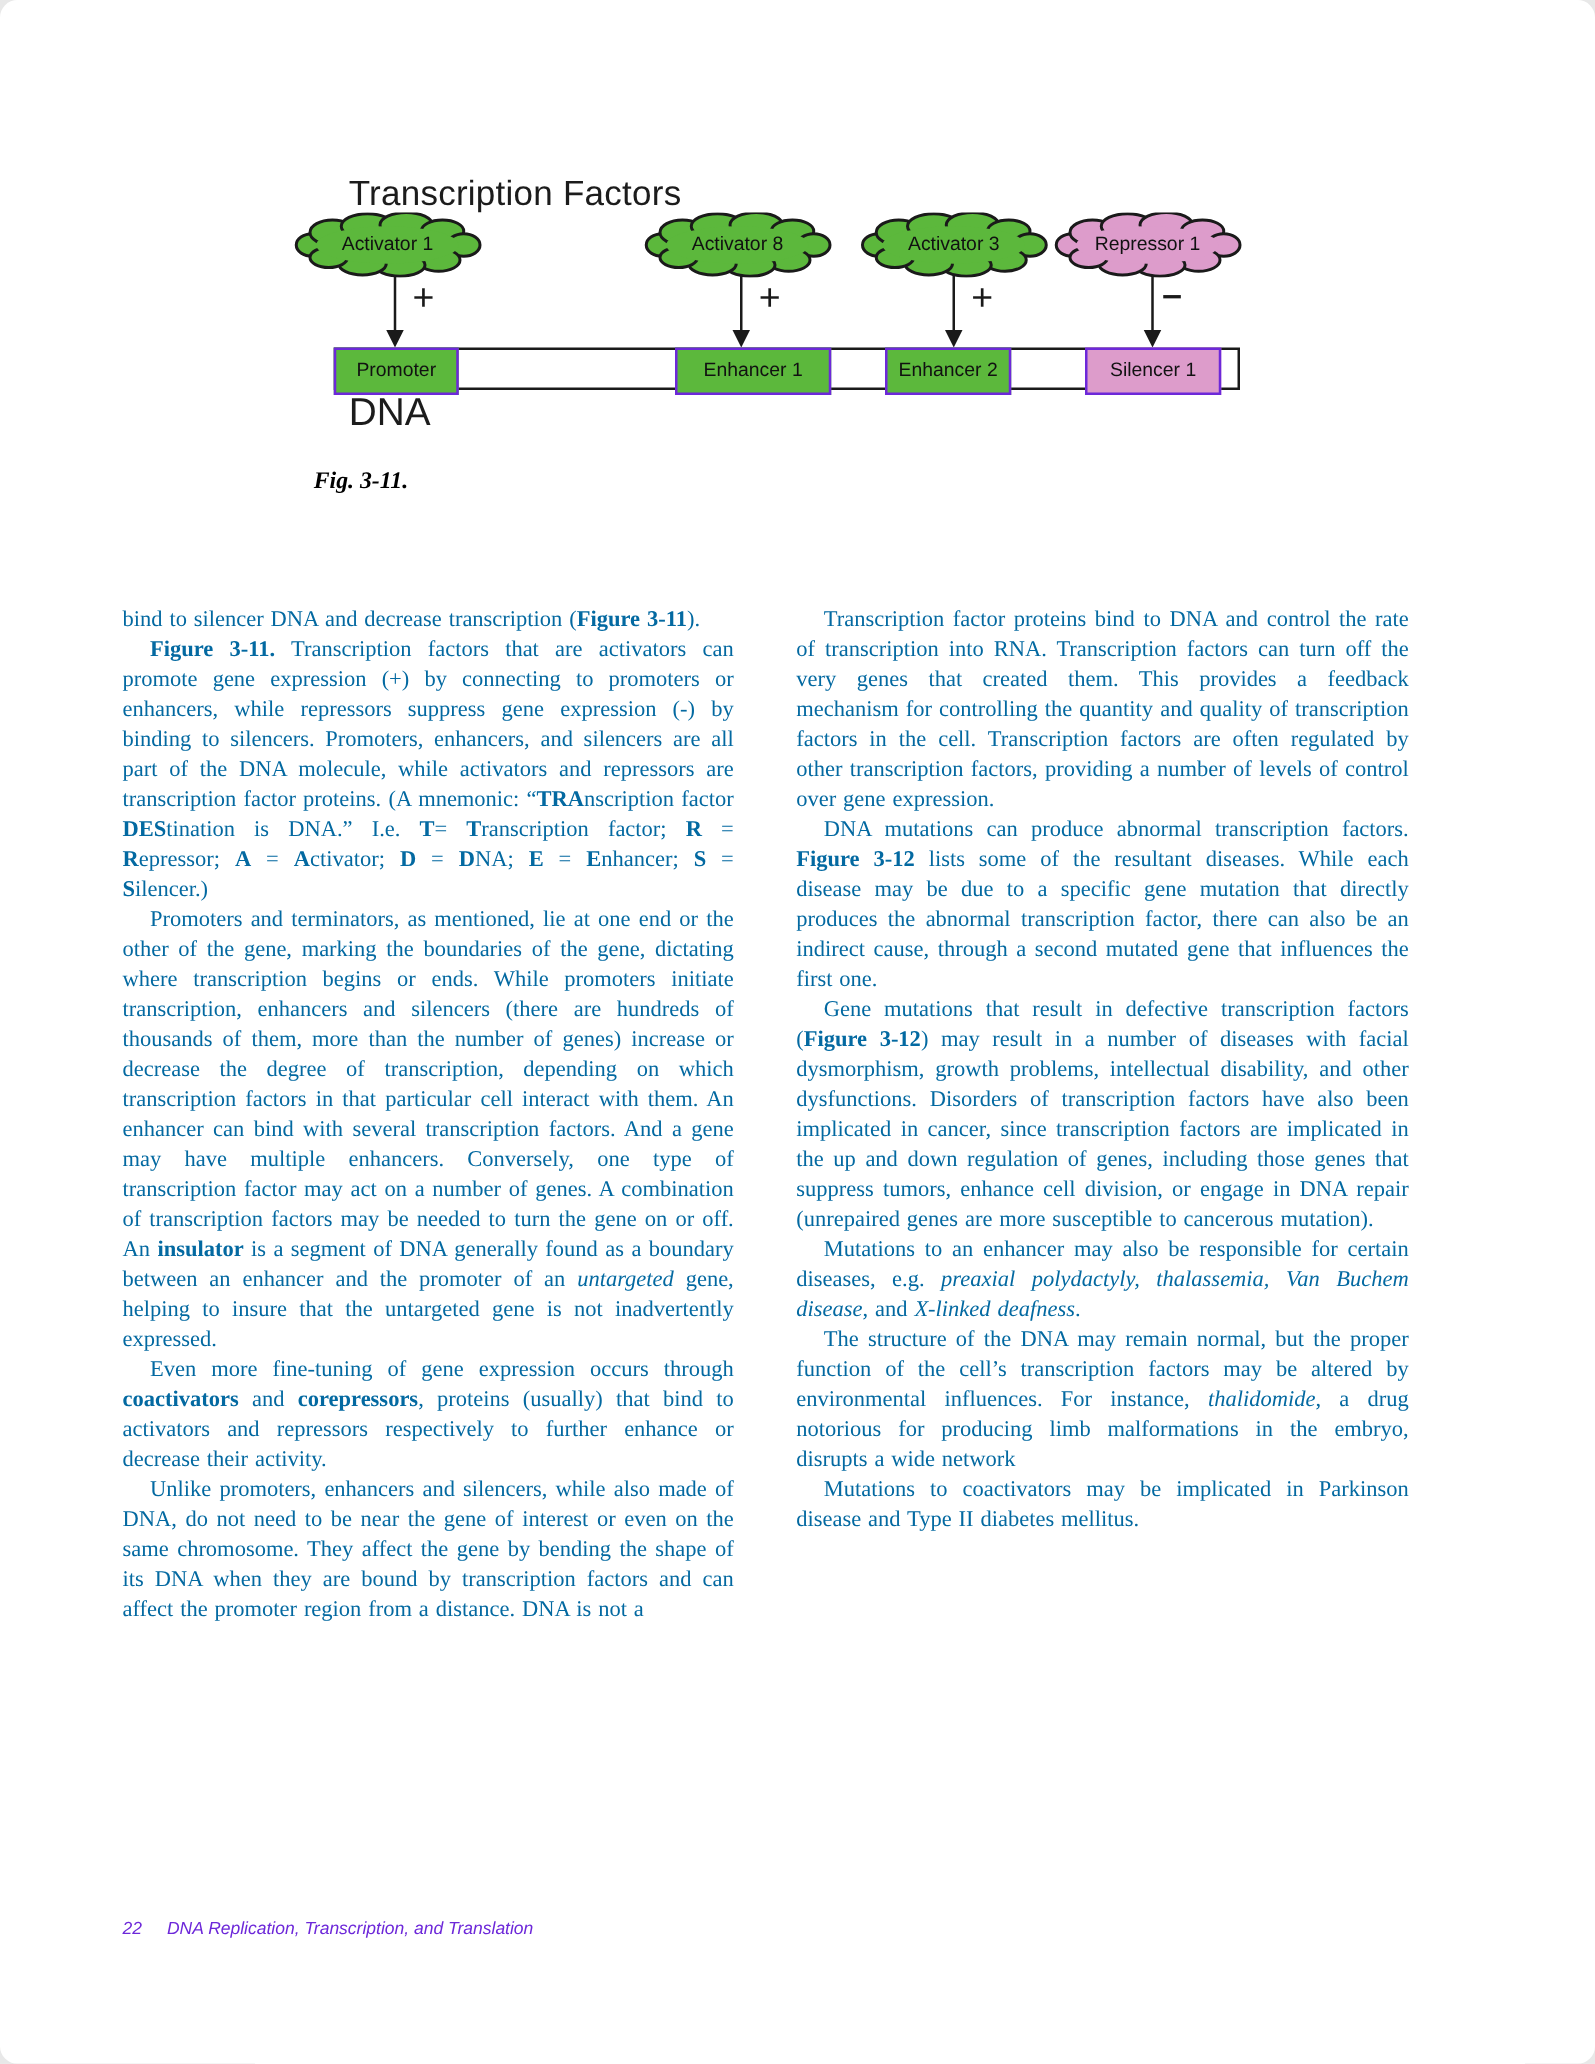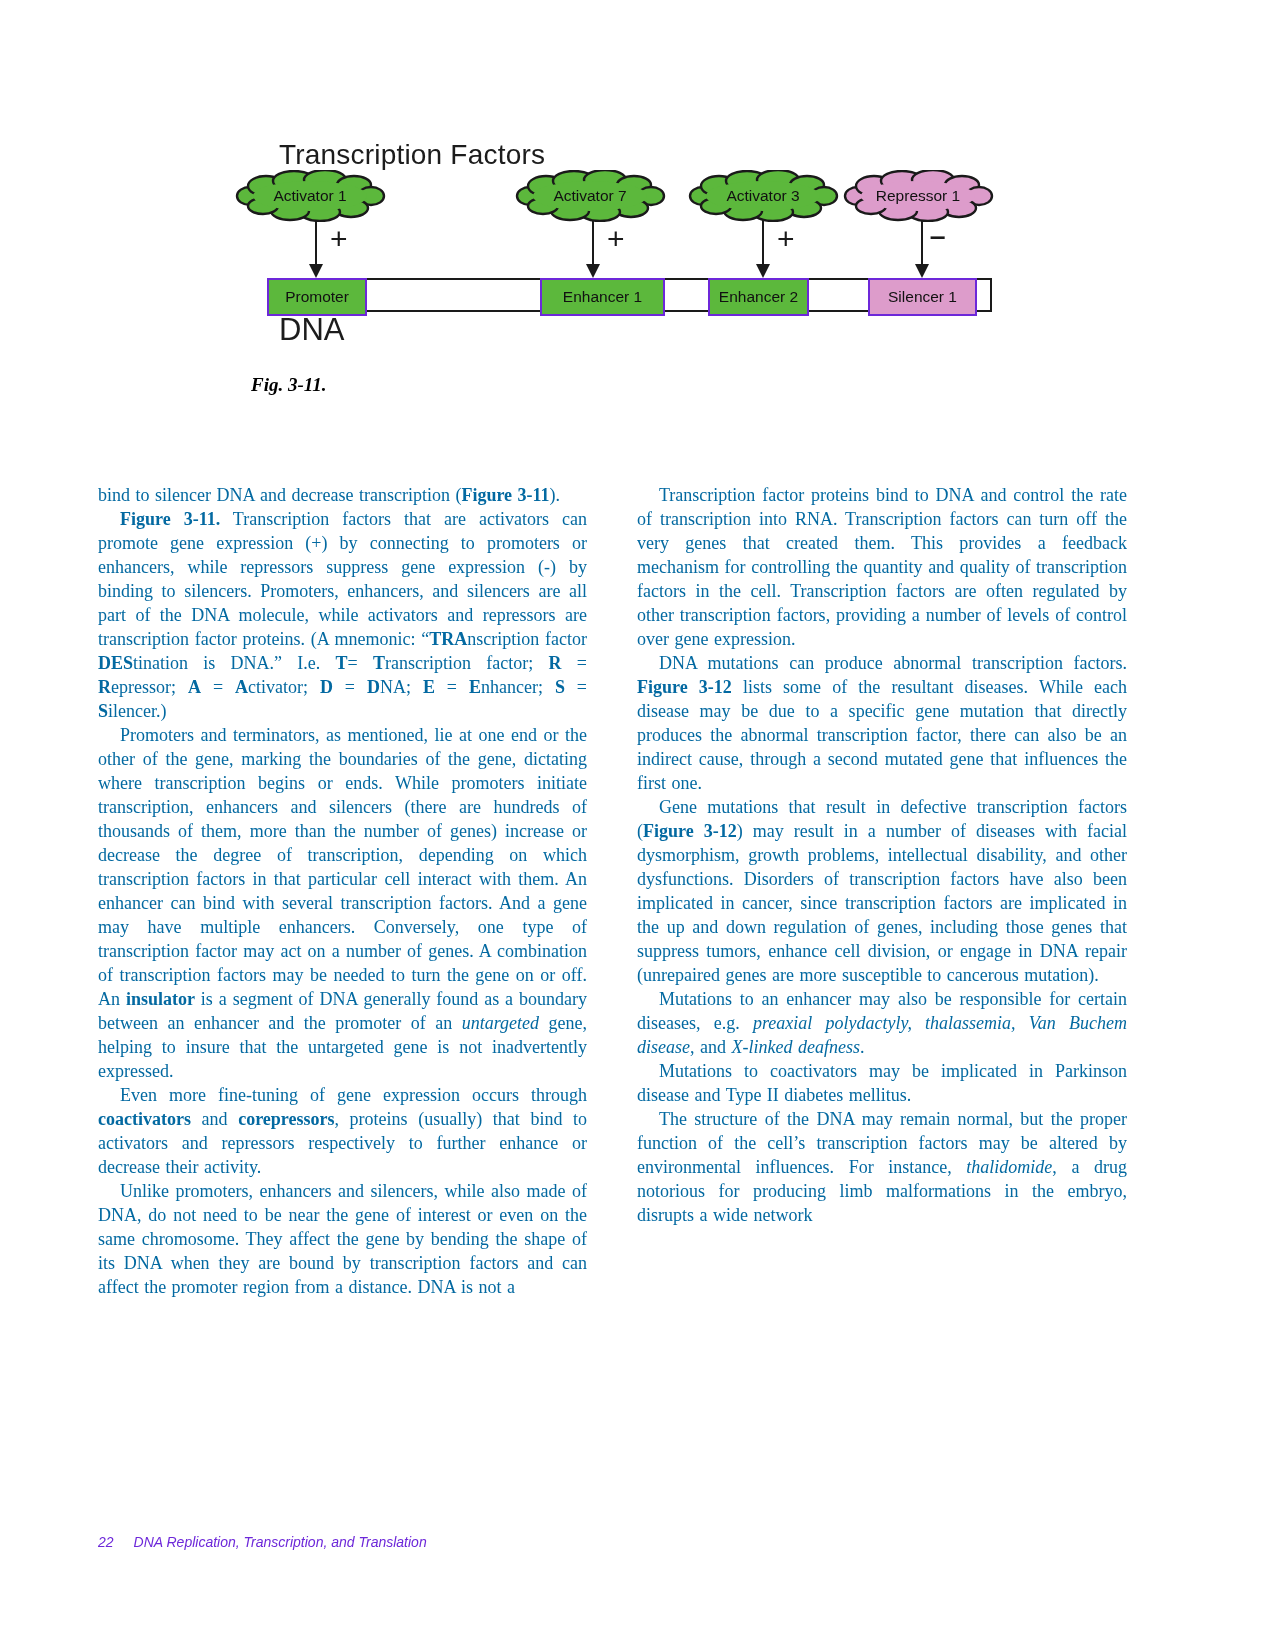--- a/index.html
+++ b/index.html
@@ -1,17 +1,17 @@
 <!DOCTYPE html>
 <html><head>
 <meta charset="utf-8">
 <style>
   html,body{margin:0;padding:0;background:#e8e8e8;}
   .page{position:relative;width:1276px;height:1651px;background:#ffffff;margin:0 auto;
-        font-family:"Liberation Serif", serif;color:#1f1f1f;overflow:hidden;}
+        font-family:"Liberation Serif", serif;color:#1f1f1f;overflow:hidden;border-radius:14px;}
 
   
   .fig-title{position:absolute;left:279px;top:139px;font-family:"Liberation Sans",sans-serif;
              font-size:28px;color:#1c1c1c;letter-spacing:0.2px;}
   .cloud{position:absolute;width:160px;height:52px;top:170px;}
   .cloud svg{position:absolute;left:0;top:0;width:160px;height:52px;}
   .cloud .bumps ellipse{stroke:#1a1a1a;stroke-width:2.4;}
   .cloud .core{stroke:none;}
   .cloud.green .bumps ellipse,.cloud.green .core{fill:#5cb83c;}
   .cloud.pink  .bumps ellipse,.cloud.pink  .core{fill:#dd9ccb;}
@@ -96,21 +96,21 @@
             <ellipse cx="95" cy="10" rx="21" ry="10"></ellipse>
           <ellipse cx="124" cy="15" rx="17" ry="9"></ellipse>
             <ellipse cx="141" cy="26" rx="13" ry="9"></ellipse>
           <ellipse cx="121" cy="38" rx="17" ry="9"></ellipse>
             <ellipse cx="90" cy="42" rx="20" ry="9"></ellipse>
           <ellipse cx="60" cy="41" rx="19" ry="9"></ellipse>
             <ellipse cx="33" cy="36" rx="15" ry="8"></ellipse>
         </g>
         <ellipse class="core" cx="80" cy="26" rx="57" ry="15"></ellipse>
       </svg>
-      <span class="cloud-label">Activator 7</span>
+      <span class="cloud-label">Activator 8</span>
     </div>
     <div class="cloud green cloud-a3">
       <svg viewBox="0 0 160 52">
         <g class="bumps">
           <ellipse cx="20" cy="26" rx="13" ry="9"></ellipse>
             <ellipse cx="36" cy="16" rx="18" ry="10"></ellipse>
           <ellipse cx="64" cy="11" rx="21" ry="10"></ellipse>
             <ellipse cx="95" cy="10" rx="21" ry="10"></ellipse>
           <ellipse cx="124" cy="15" rx="17" ry="9"></ellipse>
             <ellipse cx="141" cy="26" rx="13" ry="9"></ellipse>
@@ -182,21 +182,21 @@
       <p class="para indent"><span style="font-weight: bold;">Figure 3-11.</span><span> Transcription factors that are activators can promote gene expression (+) by connecting to promoters or enhancers, while repressors suppress gene expression (-) by binding to silencers. Promoters, enhancers, and silencers are all part of the DNA molecule, while activators and repressors are transcription factor proteins. (A mnemonic: “</span><span style="font-weight: bold;">TRA</span><span>nscription factor </span><span style="font-weight: bold;">DES</span><span>tination is DNA.” I.e. </span><span style="font-weight: bold;">T</span><span>= </span><span style="font-weight: bold;">T</span><span>ranscription factor; </span><span style="font-weight: bold;">R</span><span> = </span><span style="font-weight: bold;">R</span><span>epressor; </span><span style="font-weight: bold;">A</span><span> = </span><span style="font-weight: bold;">A</span><span>ctivator; </span><span style="font-weight: bold;">D</span><span> = </span><span style="font-weight: bold;">D</span><span>NA; </span><span style="font-weight: bold;">E</span><span> = </span><span style="font-weight: bold;">E</span><span>nhancer; </span><span style="font-weight: bold;">S</span><span> = </span><span style="font-weight: bold;">S</span><span>ilencer.)</span></p>
       <p class="para indent"><span>Promoters and terminators, as mentioned, lie at one end or the other of the gene, marking the boundaries of the gene, dictating where transcription begins or ends. While promoters initiate transcription, enhancers and silencers (there are hundreds of thousands of them, more than the number of genes) increase or decrease the degree of transcription, depending on which transcription factors in that particular cell interact with them. An enhancer can bind with several transcription factors. And a gene may have multiple enhancers. Conversely, one type of transcription factor may act on a number of genes. A combination of transcription factors may be needed to turn the gene on or off. An </span><span style="font-weight: bold;">insulator</span><span> is a segment of DNA generally found as a boundary between an enhancer and the promoter of an </span><span style="font-style: italic;">untargeted</span><span> gene, helping to insure that the untargeted gene is not inadvertently expressed.</span></p>
       <p class="para indent"><span>Even more fine-tuning of gene expression occurs through </span><span style="font-weight: bold;">coactivators</span><span> and </span><span style="font-weight: bold;">corepressors</span><span>, proteins (usually) that bind to activators and repressors respectively to further enhance or decrease their activity.</span></p>
       <p class="para indent"><span>Unlike promoters, enhancers and silencers, while also made of DNA, do not need to be near the gene of interest or even on the same chromosome. They affect the gene by bending the shape of its DNA when they are bound by transcription factors and can affect the promoter region from a distance. DNA is not a</span></p>
     </div>
   <div class="column column-right">
       <p class="para indent"><span>Transcription factor proteins bind to DNA and control the rate of transcription into RNA. Transcription factors can turn off the very genes that created them. This provides a feedback mechanism for controlling the quantity and quality of transcription factors in the cell. Transcription factors are often regulated by other transcription factors, providing a number of levels of control over gene expression.</span></p>
       <p class="para indent"><span>DNA mutations can produce abnormal transcription factors. </span><span style="font-weight: bold;">Figure 3-12</span><span> lists some of the resultant diseases. While each disease may be due to a specific gene mutation that directly produces the abnormal transcription factor, there can also be an indirect cause, through a second mutated gene that influences the first one.</span></p>
       <p class="para indent"><span>Gene mutations that result in defective transcription factors (</span><span style="font-weight: bold;">Figure 3-12</span><span>) may result in a number of diseases with facial dysmorphism, growth problems, intellectual disability, and other dysfunctions. Disorders of transcription factors have also been implicated in cancer, since transcription factors are implicated in the up and down regulation of genes, including those genes that suppress tumors, enhance cell division, or engage in DNA repair (unrepaired genes are more susceptible to cancerous mutation).</span></p>
       <p class="para indent"><span>Mutations to an enhancer may also be responsible for certain diseases, e.g. </span><span style="font-style: italic;">preaxial polydactyly, thalassemia, Van Buchem disease</span><span>, and </span><span style="font-style: italic;">X-linked deafness</span><span>.</span></p>
+      <p class="para indent"><span>The structure of the DNA may remain normal, but the proper function of the cell’s transcription factors may be altered by environmental influences. For instance, </span><span style="font-style: italic;">thalidomide</span><span>, a drug notorious for producing limb malformations in the embryo, disrupts a wide network</span></p>
       <p class="para indent"><span>Mutations to coactivators may be implicated in Parkinson disease and Type II diabetes mellitus.</span></p>
-      <p class="para indent"><span>The structure of the DNA may remain normal, but the proper function of the cell’s transcription factors may be altered by environmental influences. For instance, </span><span style="font-style: italic;">thalidomide</span><span>, a drug notorious for producing limb malformations in the embryo, disrupts a wide network</span></p>
     </div>
 
   <div class="footer">
     <span class="page-num">22</span><span>DNA Replication, Transcription, and Translation</span>
   </div>
 
 </div>
 
 </body></html>

